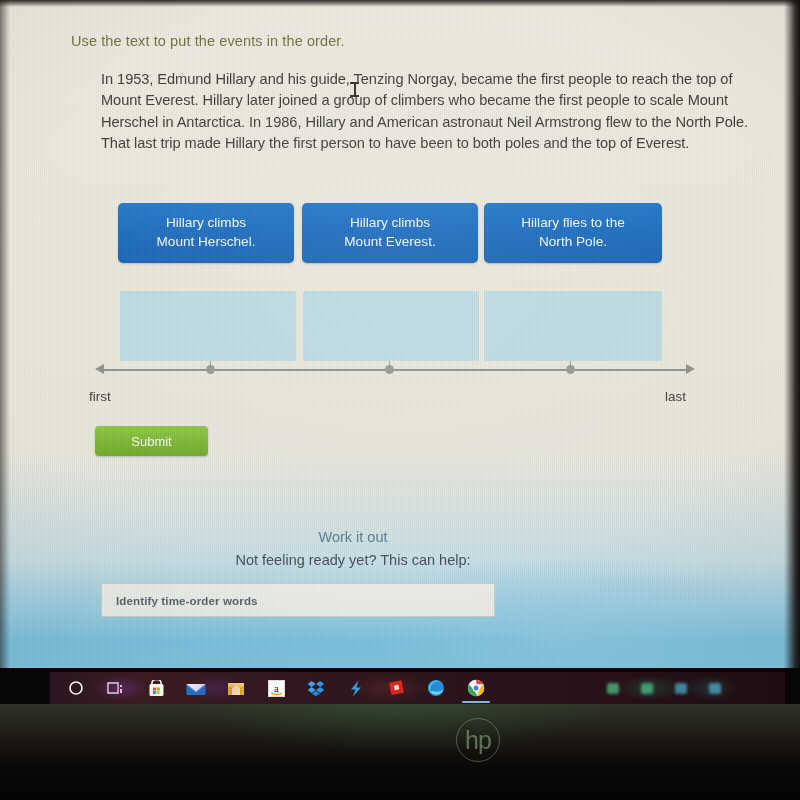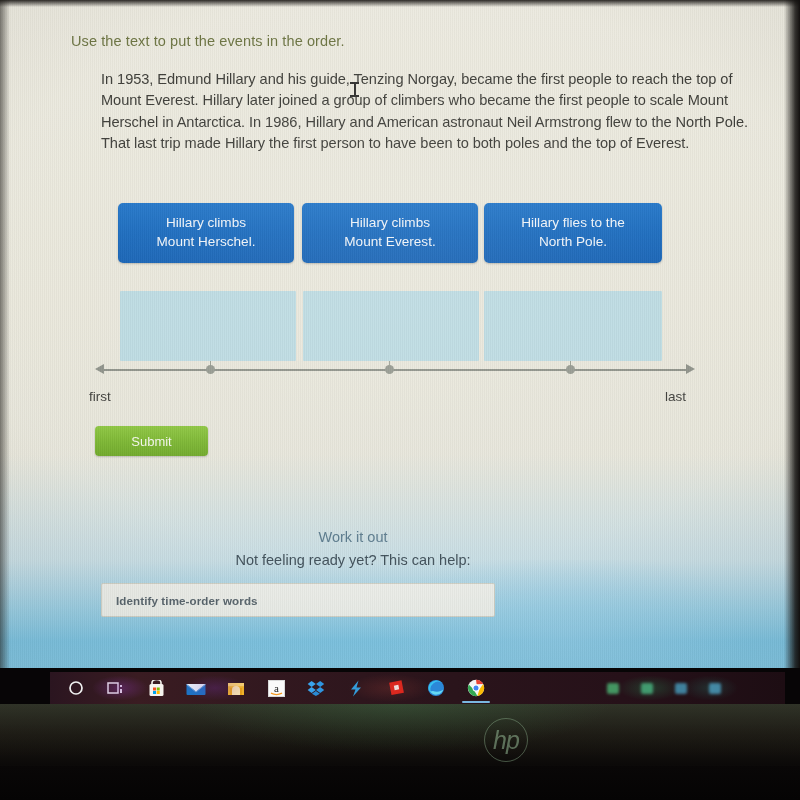--- a/index.html
+++ b/index.html
@@ -332,29 +332,28 @@
       linear-gradient(to bottom, #241d18 0%, #1b1712 34%, #0c0a09 62%, #050404 100%);
   }
   #bezel-sheen {
     position: absolute;
     left: 0; top: 704px; width: 800px; height: 52px;
     background: linear-gradient(to bottom, rgba(90,130,95,0.22) 0%, rgba(50,70,52,0.08) 60%, rgba(0,0,0,0) 100%);
     pointer-events: none;
   }
   #hp-logo {
     position: absolute;
-    left: 484px; top: 718px;
+    left: 456px; top: 718px;
     width: 44px; height: 44px;
     border-radius: 50%;
     border: 1.6px solid rgba(140,175,140,0.45);
     display: flex; align-items: center; justify-content: center;
     color: rgba(150,185,150,0.55);
     font-family: "Liberation Sans", sans-serif;
     font-size: 25px;
-    font-style: italic;
     letter-spacing: -1px;
   }
   #bezel-lip {
     position: absolute;
     left: 0; top: 766px; width: 800px; height: 34px;
     background: linear-gradient(to bottom, #090707 0%, #050404 100%);
   }
 </style>
 </head>
 <body>

